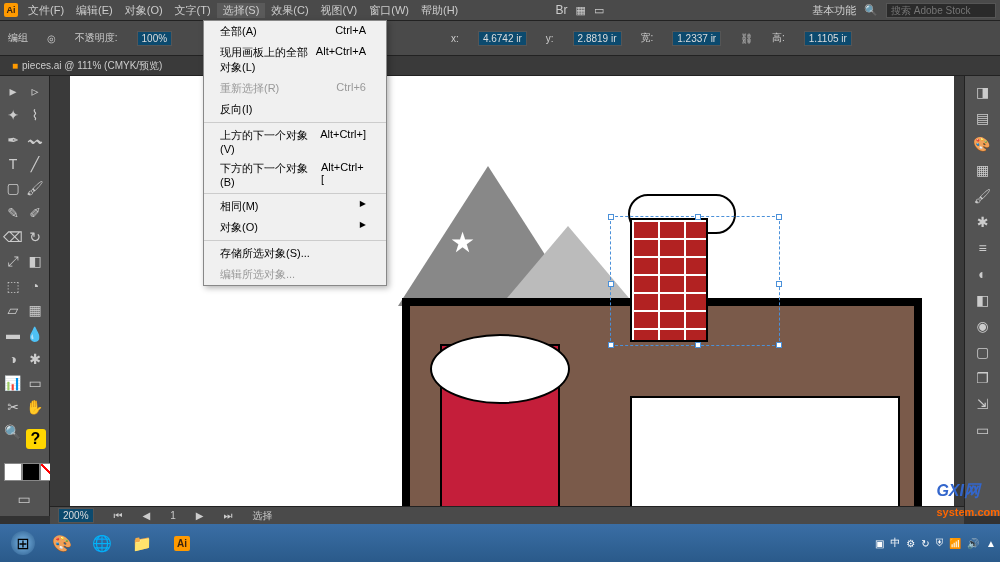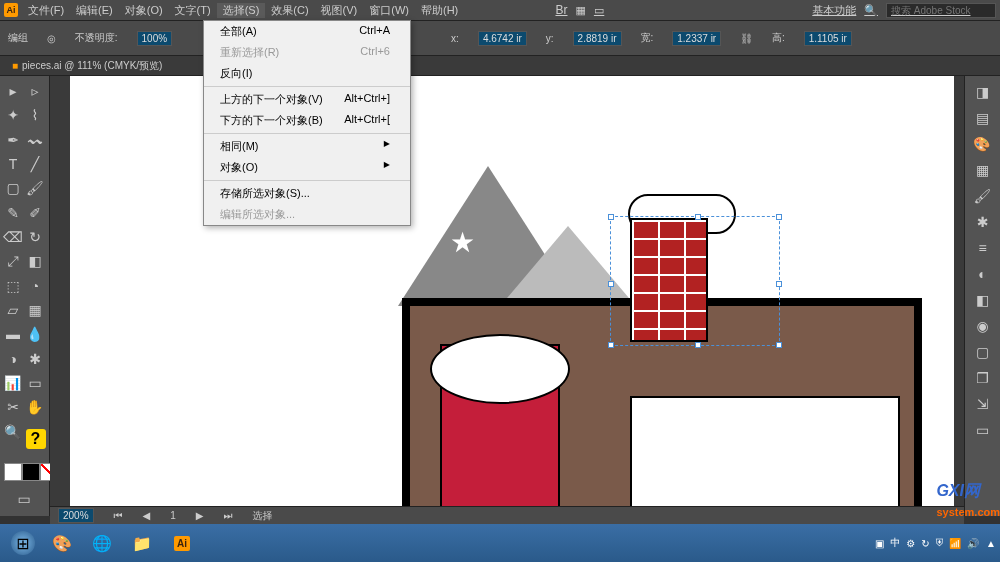--- a/index.html
+++ b/index.html
@@ -2,21 +2,21 @@
 <html><head>
   <meta charset="utf-8">
   <style>
     * { margin: 0; padding: 0; box-sizing: border-box; font-family: "Microsoft YaHei", sans-serif; }
     body { background: #323232; width: 1000px; height: 562px; overflow: hidden; position: relative; }
     
     .menu-bar { height: 20px; background: #4a4a4a; display: flex; align-items: center; padding: 0 4px; font-size: 11px; color: #ccc; }
     .ai-logo { width: 14px; height: 14px; background: #ff9a00; color: #3c240e; font-weight: bold; font-size: 9px; display: flex; align-items: center; justify-content: center; margin-right: 4px; border-radius: 2px; }
     .menu-item { padding: 0 6px; cursor: pointer; }
     .menu-item.active { background: #5a5a5a; }
-    .menu-right { margin-left: auto; display: flex; align-items: center; gap: 8px; text-decoration: underline; }
+    .menu-right { margin-left: auto; display: flex; align-items: center; gap: 8px; }
     .search-box { background: #2a2a2a; border: 1px solid #555; padding: 1px 4px; font-size: 10px; color: #888; width: 110px; }
     
     .options-bar { height: 36px; background: #4a4a4a; border-top: 1px solid #222; border-bottom: 1px solid #222; display: flex; align-items: center; padding: 0 8px; font-size: 10px; color: #ccc; gap: 19px; }
     .field { background: #0c4a6e; border: 1px solid #555; padding: 1px 4px; color: #ddd; }
     
     .doc-tab { height: 20px; background: #3a3a3a; display: flex; align-items: center; padding: 0 12px; font-size: 10px; color: #ccc; border-bottom: 1px solid #222; }
     
     .main-area { display: flex; height: 440px; }
     
     .toolbox { width: 50px; background: #535353; display: flex; flex-wrap: wrap; padding: 4px 2px; gap: 0; border-right: 1px solid #222; }
@@ -38,21 +38,21 @@
     .mountain2 { position: absolute; left: 388px; top: 150px; width: 0; height: 0; border-left: 110px solid transparent; border-right: 110px solid transparent; border-bottom: 130px solid #bbb; }
     .star { position: absolute; left: 380px; top: 150px; color: #fff; font-size: 28px; }
     .brick { position: absolute; left: 560px; top: 142px; width: 78px; height: 124px; background: #b22222; background-image: linear-gradient(#fff 2px, transparent 2px), linear-gradient(90deg, #fff 2px, transparent 2px); background-size: 26px 18px; border: 2px solid #000; }
     .pill { position: absolute; left: 558px; top: 118px; width: 108px; height: 40px; background: #fff; border: 2px solid #000; border-radius: 20px; }
     .cylinder { position: absolute; left: 370px; top: 268px; width: 120px; height: 230px; background: #c41e3a; border: 2px solid #000; }
     .ellipse-top { position: absolute; left: 360px; top: 258px; width: 140px; height: 70px; background: #fff; border: 2px solid #000; border-radius: 50%; }
     .white-rect { position: absolute; left: 560px; top: 320px; width: 270px; height: 160px; background: #fff; border: 2px solid #000; }
     .selection { position: absolute; left: 540px; top: 140px; width: 170px; height: 130px; border: 1px dashed #4a90d9; }
     .sel-handle { position: absolute; width: 6px; height: 6px; background: #fff; border: 1px solid #4a90d9; }
     
-    .dropdown { position: absolute; left: 203px; top: 20px; width: 208px; background: #f0f0f0; border: 1px solid #888; font-size: 11px; z-index: 100; box-shadow: 2px 2px 6px rgba(0,0,0,0.3); }
+    .dropdown { position: absolute; left: 203px; top: 20px; width: 184px; background: #f0f0f0; border: 1px solid #888; font-size: 11px; z-index: 100; box-shadow: 2px 2px 6px rgba(0,0,0,0.3); }
     .dd-item { padding: 3px 20px 3px 16px; display: flex; justify-content: space-between; cursor: pointer; color: #000; }
     .dd-item.highlight { background: #3399ff; color: #fff; }
     .dd-item.disabled { color: #999; }
     .dd-sep { height: 1px; background: #ccc; margin: 2px 0; }
     .dd-sub::after { content: '▶'; font-size: 8px; }
     
     .right-panel { width: 36px; background: #535353; display: flex; flex-direction: column; padding: 4px 0; gap: 2px; border-left: 1px solid #222; }
     .rp-icon { width: 28px; height: 24px; margin: 0 auto; display: flex; align-items: center; justify-content: center; color: #ccc; font-size: 14px; cursor: pointer; }
     
     .status-bar { position: absolute; bottom: 38px; left: 50px; right: 36px; height: 18px; background: #4a4a4a; display: flex; align-items: center; font-size: 10px; color: #ccc; padding: 0 8px; gap: 20px; border-top: 1px solid #222; }
@@ -191,20 +191,24 @@
     <div class="rp-icon">⇲</div>
     <div class="rp-icon">▭</div>
   </div>
 </div>
 
 <div class="dropdown">
   <div class="dd-item">
       <span>全部(A)</span>
       <span>Ctrl+A</span>
     </div>
+  <div class="dd-item">
+      <span>现用画板上的全部对象(L)</span>
+      <span>Alt+Ctrl+A</span>
+    </div>
   <div class="dd-item disabled">
       <span>重新选择(R)</span>
       <span>Ctrl+6</span>
     </div>
   <div class="dd-item">
       <span>反向(I)</span>
     </div>
   <div class="dd-sep"></div>
   <div class="dd-item">
       <span>上方的下一个对象(V)</span>

